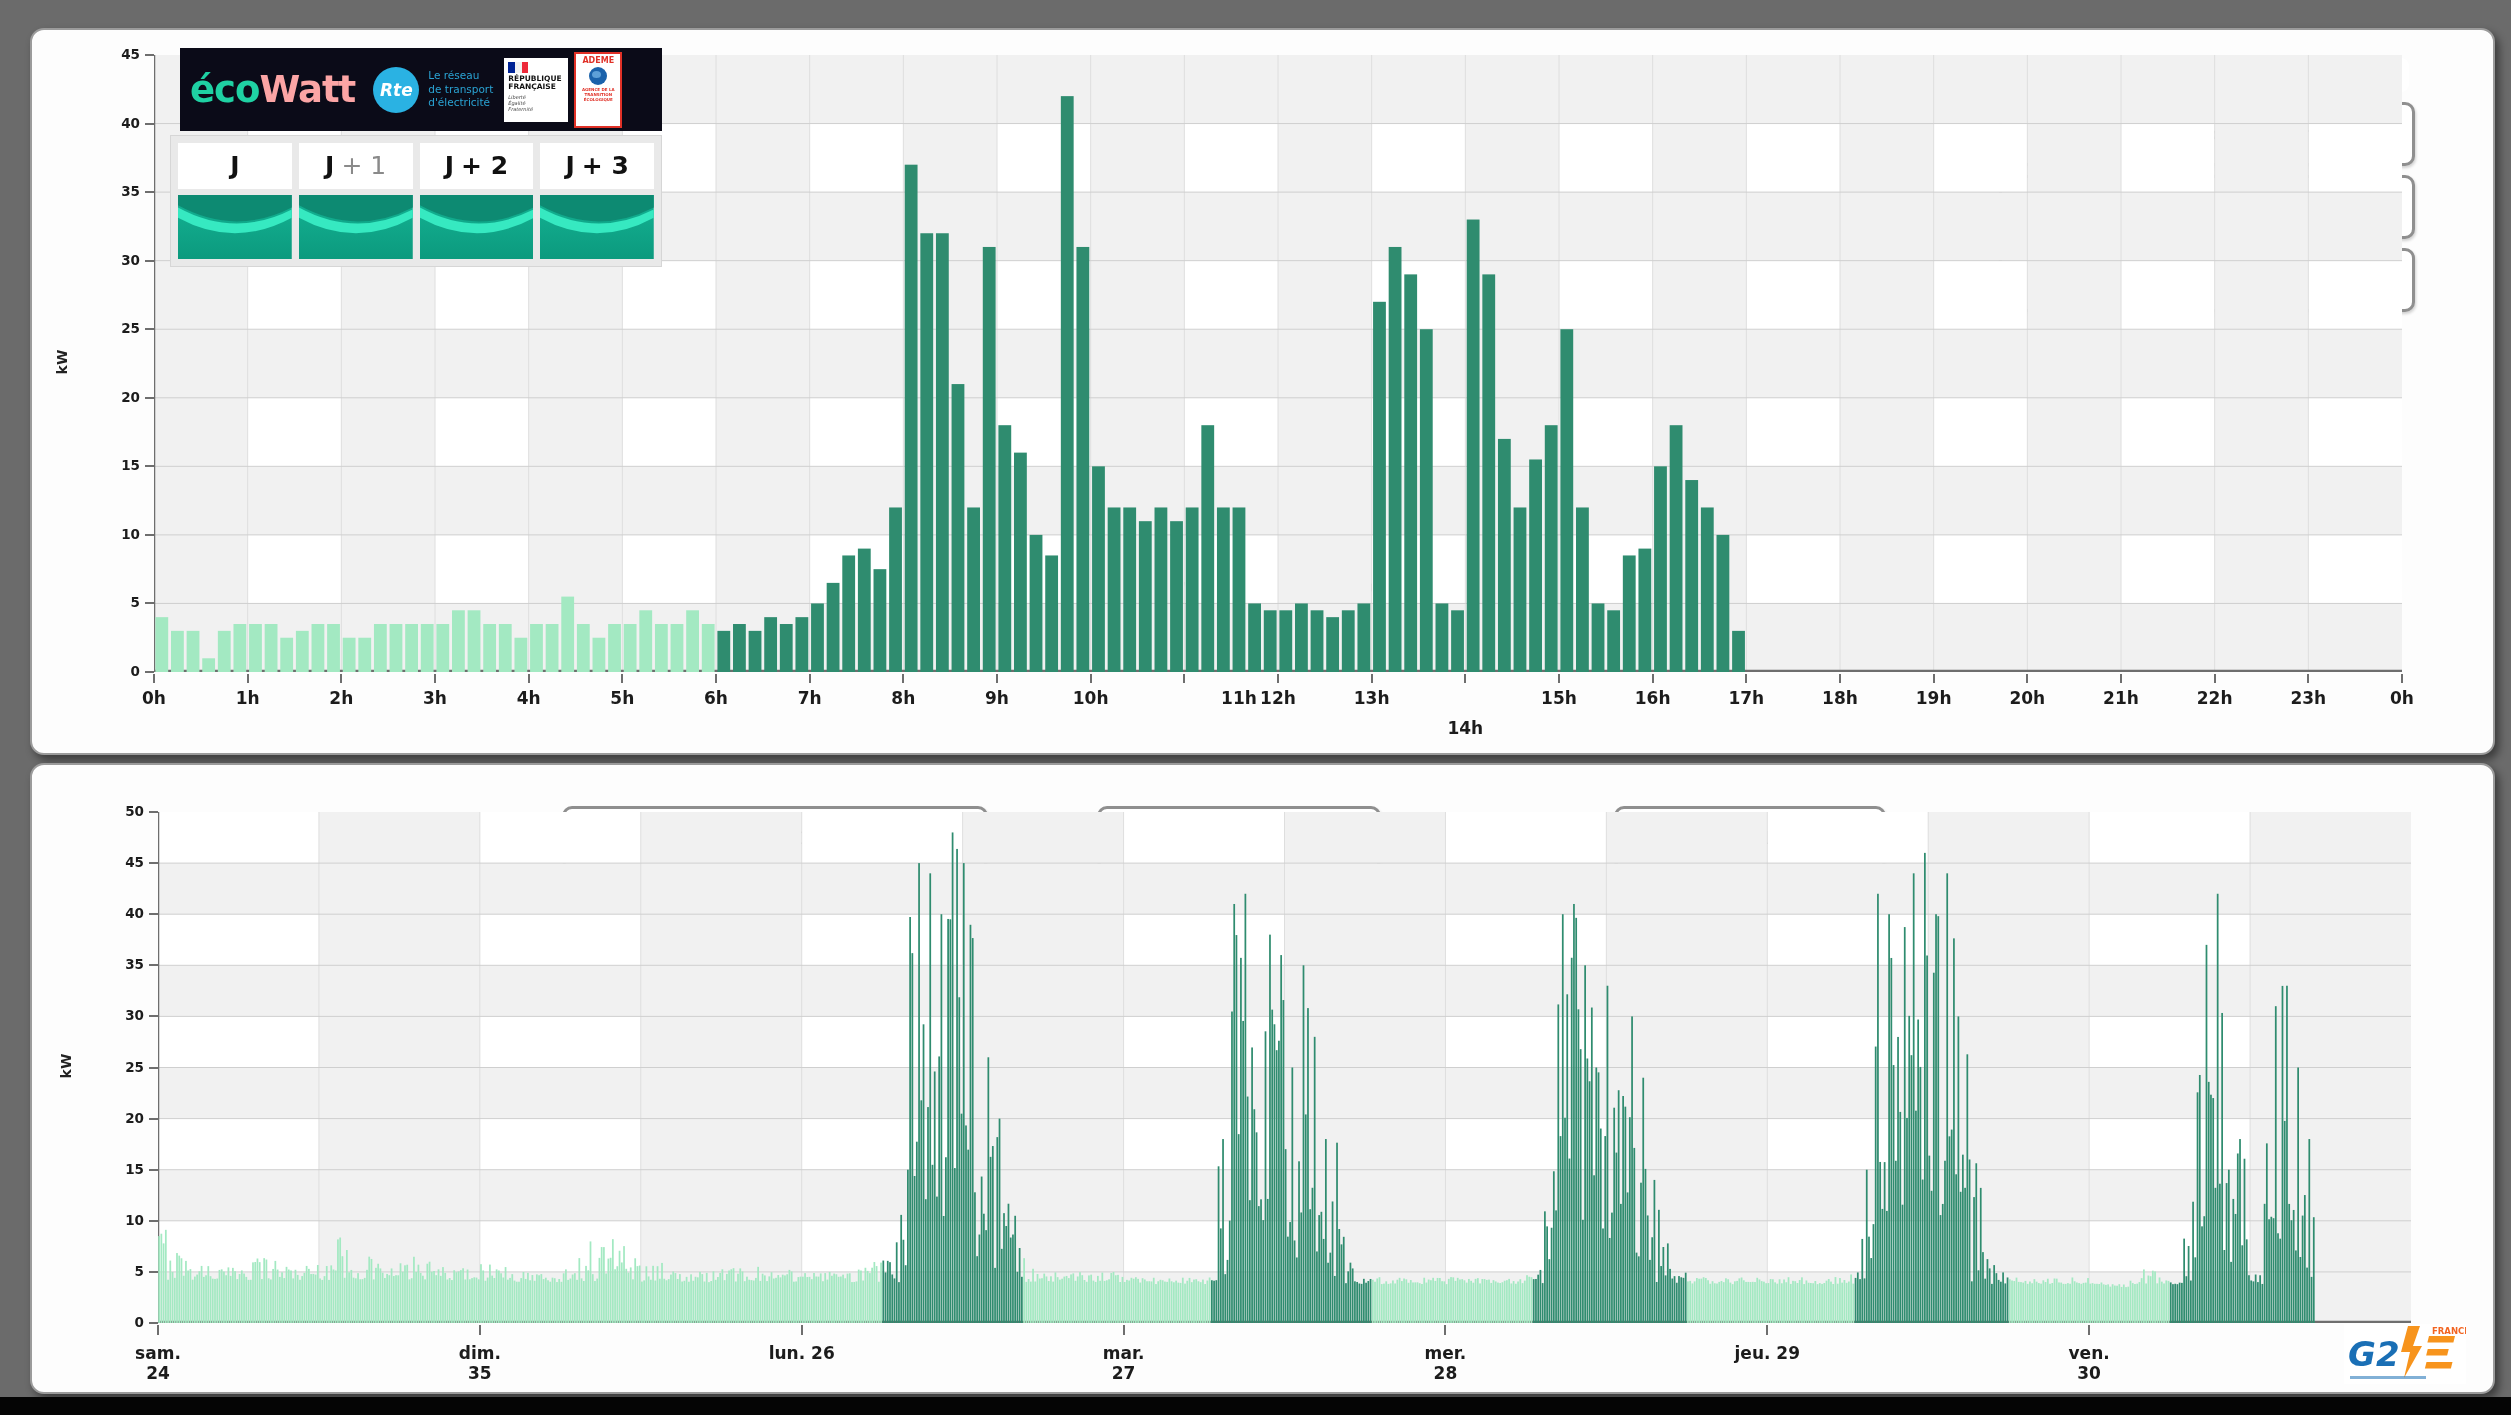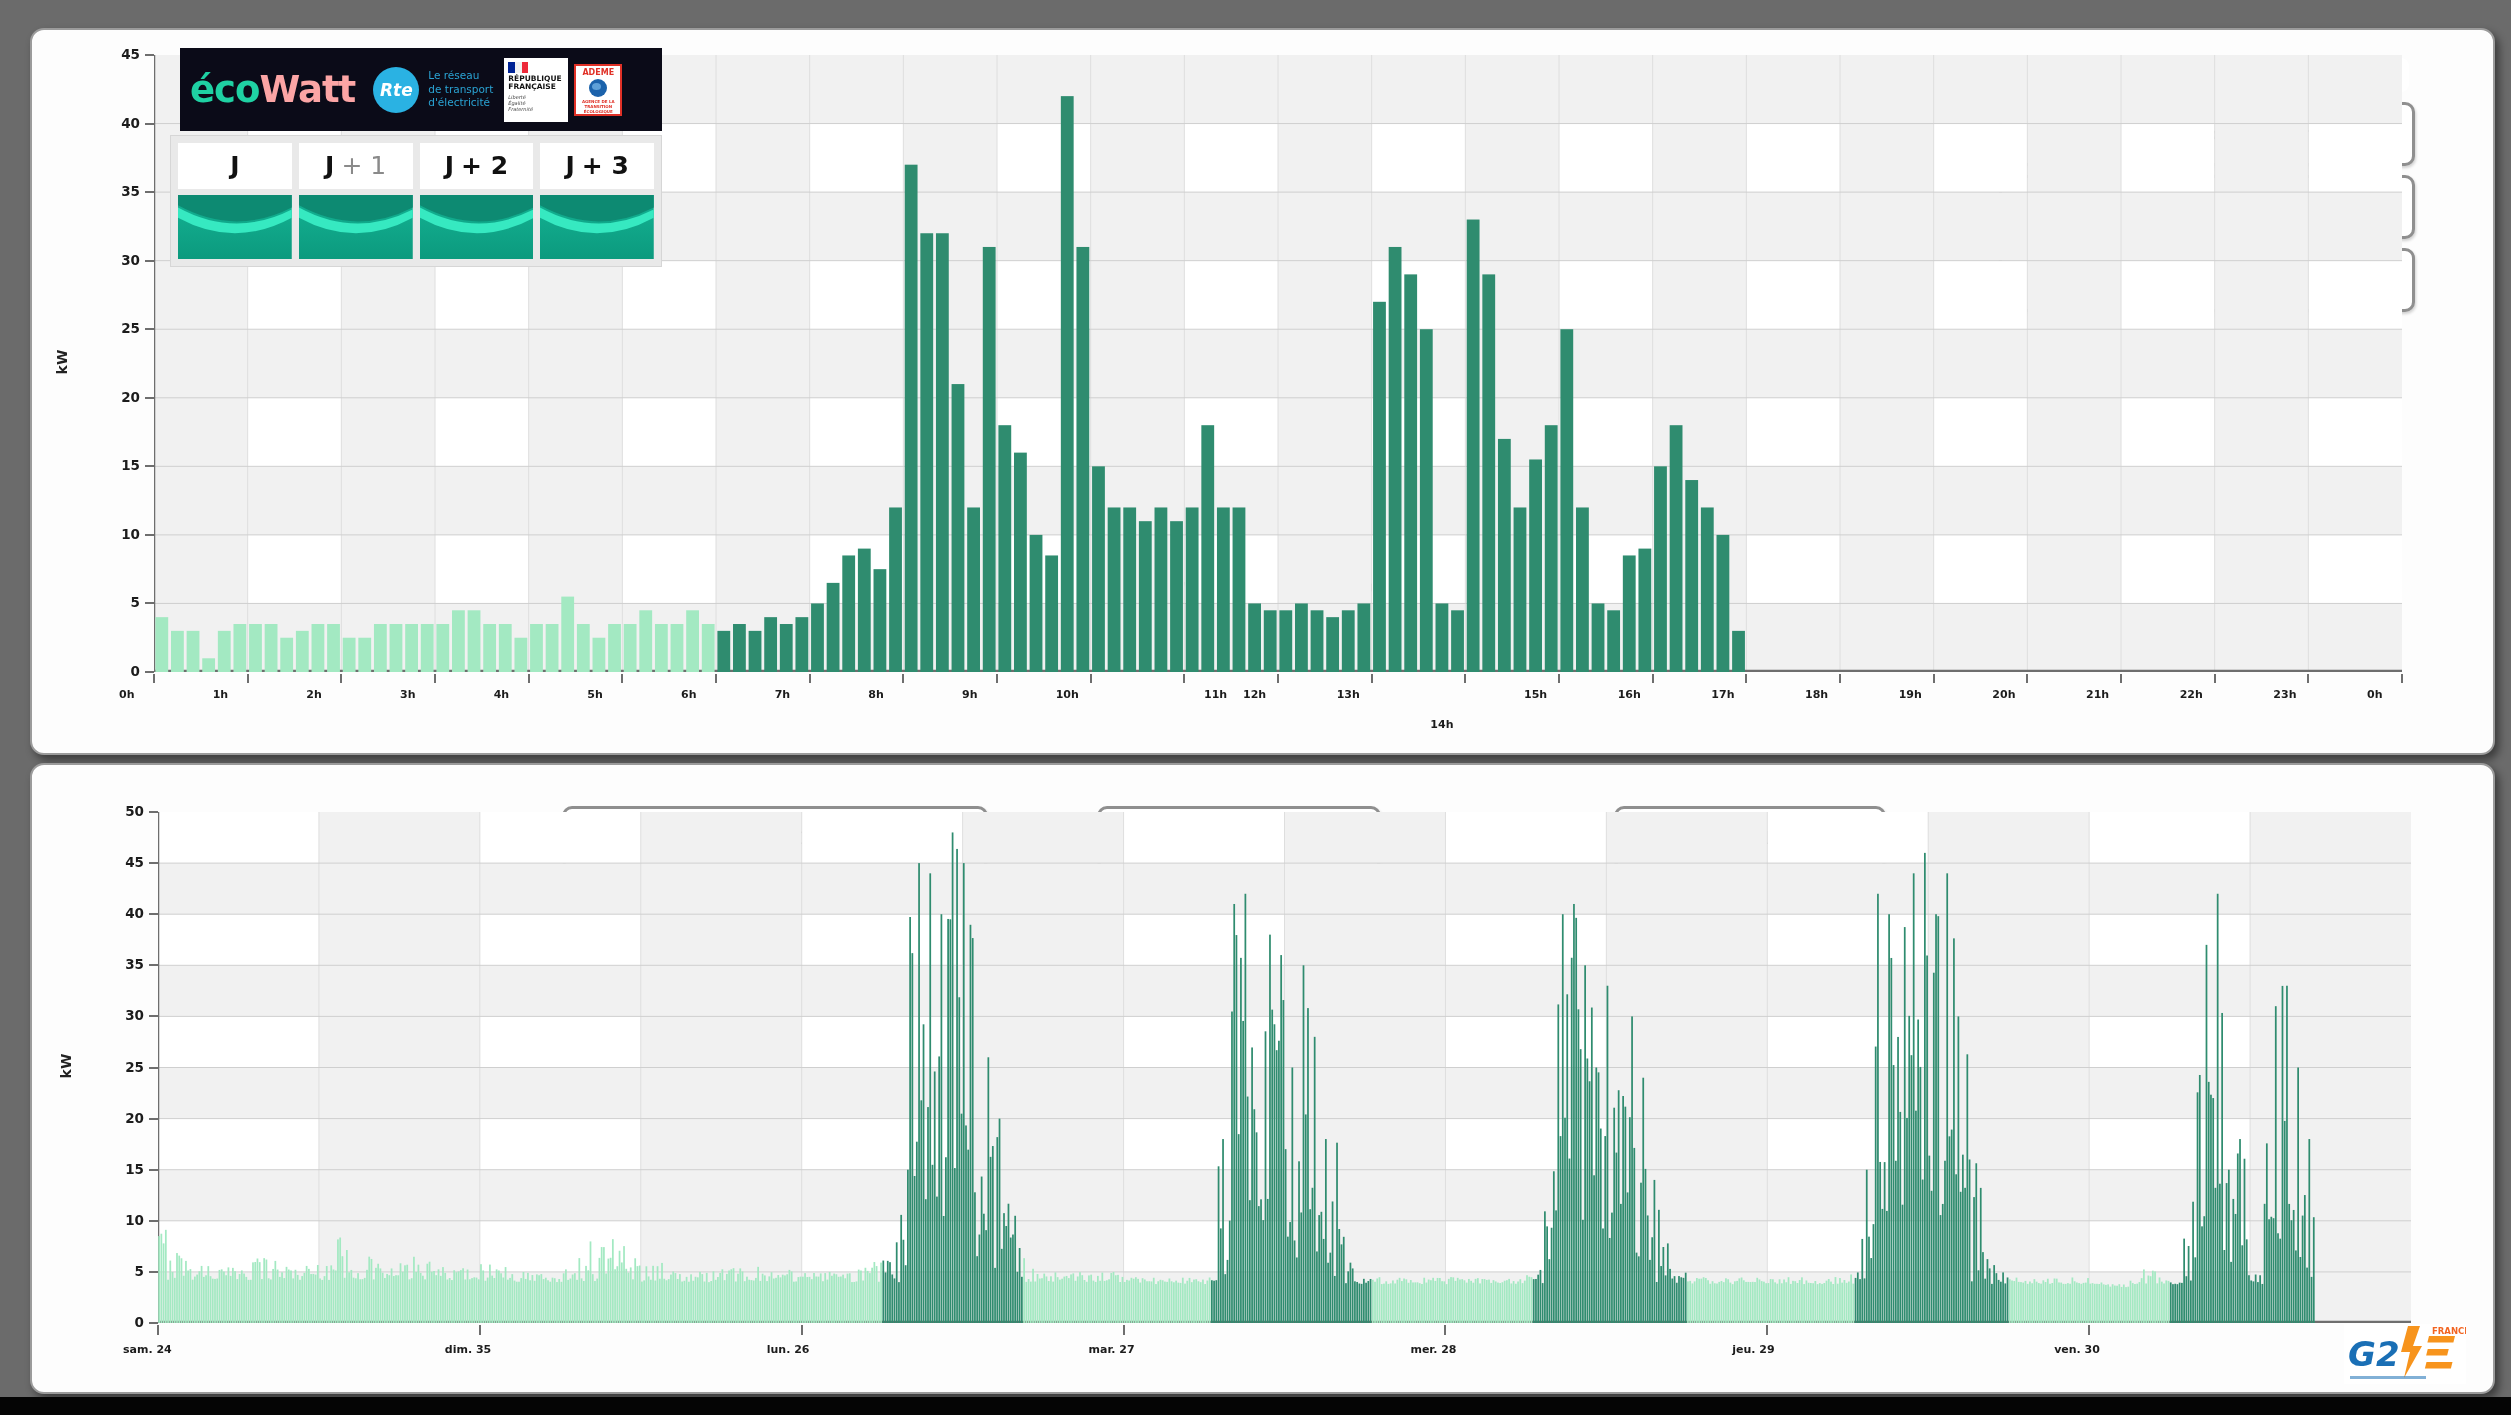--- a/index.html
+++ b/index.html
@@ -7,21 +7,21 @@
     width:2511px;height:1415px;position:relative;overflow:hidden;
     background:#6b6b6b;font-family:"DejaVu Sans",sans-serif;
   }
   .panel{
     position:absolute;background:#fdfdfd;border:2px solid #9b9b9b;
     border-radius:14px;box-shadow:4px 5px 9px rgba(0,0,0,.45);
   }
   #panel-top{left:30px;top:28px;width:2461px;height:723px;}
   #panel-bottom{left:30px;top:763px;width:2461px;height:627px;}
   .plot-svg{position:absolute;}
-  .axis-xlabel{position:absolute;font-size:11px;font-weight:700;color:#1c1c1c;text-align:left;width:70px;}
+  .axis-xlabel{position:absolute;font-size:17px;font-weight:700;color:#1c1c1c;text-align:center;width:70px;}
   .axis-ylabel{position:absolute;font-size:13.5px;font-weight:700;color:#1c1c1c;text-align:right;width:46px;}
   .axis-tick{position:absolute;background:#6e6e6e;}
   .kw-label{position:absolute;font-size:14px;font-weight:700;color:#222;transform:rotate(-90deg);}
   .stat-box{
     position:absolute;background:#fff;border:3px solid #8f8f8f;border-radius:10px;
     display:flex;align-items:center;justify-content:center;font-size:17px;color:#101010;
     white-space:pre;box-shadow:1px 2px 3px rgba(0,0,0,.18);
   }
   .site-title{
     position:absolute;background:#fff;border-radius:8px;display:flex;align-items:center;justify-content:center;
@@ -47,21 +47,21 @@
   .rte-tagline{font-size:10.5px;color:#2aa3d3;line-height:1.3;margin-left:9px;flex:none;}
   .rf-box{background:#fff;width:64px;height:64px;margin-left:11px;flex:none;padding:4px 4px;box-sizing:border-box;}
   .rf-flag{display:flex;width:20px;height:11px;margin-bottom:2px;}
   .rf-flag i{flex:1;}
   .rf-flag i:nth-child(1){background:#002395;}
   .rf-flag i:nth-child(2){background:#f2f2f2;}
   .rf-flag i:nth-child(3){background:#ed2939;}
   .rf-name{font-size:7.5px;font-weight:700;color:#111;line-height:1.15;}
   .rf-motto{font-size:5px;font-style:italic;color:#444;line-height:1.2;margin-top:2px;}
   .ademe-box{
-    background:#fff;border:2px solid #e03127;width:48px;height:52px;margin-left:6px;flex:none;
+    background:#fff;border:2px solid #e03127;width:48px;height:76px;margin-left:6px;flex:none;
     text-align:center;box-sizing:border-box;padding-top:2px;
   }
   .ademe-name{font-size:8px;font-weight:700;color:#e03127;}
   .ademe-globe{width:18px;height:18px;border-radius:50%;background:#1b62ab;margin:2px auto;position:relative;overflow:hidden;}
   .ademe-globe:after{content:"";position:absolute;left:3px;top:4px;width:9px;height:7px;border-radius:50%;background:#5ea0d8;}
   .ademe-sub{font-size:4px;font-weight:700;color:#e03127;line-height:1.25;}
   
   .tiles{
     position:absolute;left:138px;top:105px;width:492px;height:132px;background:#e9e9e9;
     border:1px solid #d6d6d6;display:flex;gap:7px;padding:7px;box-sizing:border-box;z-index:5;

